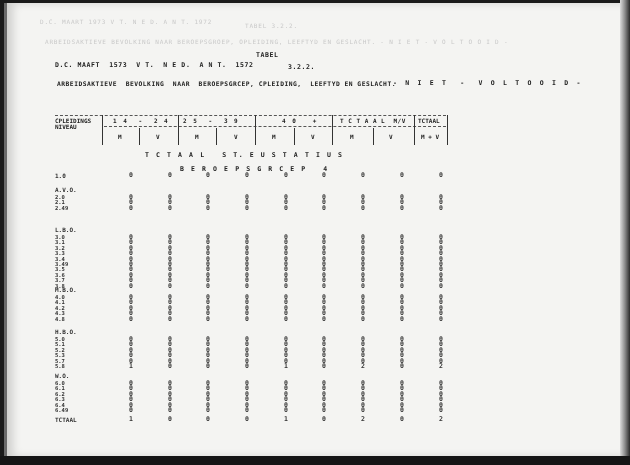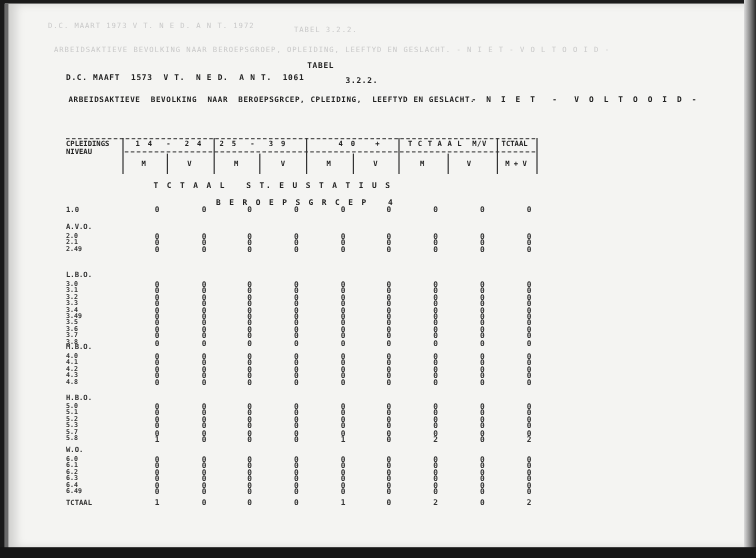--- a/index.html
+++ b/index.html
@@ -20,21 +20,21 @@
 <body>
 
 <div class="page"></div>
 <div class="rightedge"></div>
 <div class="bottomband"></div>
 
 <div class="ghost" style="left:40px;top:18px;">D.C. MAART 1973 V T. N E D. A N T. 1972</div>
 <div class="ghost" style="left:245px;top:22px;">TABEL 3.2.2.</div>
 <div class="ghost" style="left:45px;top:38px;">ARBEIDSAKTIEVE BEVOLKING NAAR BEROEPSGROEP, OPLEIDING, LEEFTYD EN GESLACHT. - N I E T - V O L T O O I D -</div>
 
-<div class="t" style="left:55px;top:62px;">D.C. MAAFT  1573  V T.  N E D.  A N T.  1061</div>
+<div class="t" style="left:55px;top:62px;">D.C. MAAFT  1573  V T.  N E D.  A N T.  1572</div>
 <div class="t" style="left:256px;top:52px;">TABEL</div>
 <div class="t" style="left:288px;top:64px;">3.2.2.</div>
 <div class="t" style="left:57px;top:80px;font-size:6.3px;letter-spacing:0.5px;">ARBEIDSAKTIEVE  BEVOLKING  NAAR  BEROEPSGRCEP, CPLEIDING,  LEEFTYD EN GESLACHT.</div>
 <div class="t wide" style="left:393px;top:80px;letter-spacing:2.2px;">- N I E T  -  V O L T O O I D -</div>
 
 <div class="hline" style="left:55px;top:115px;width:391px;"></div>
 <div class="hline" style="left:104px;top:126px;width:342px;"></div>
 <div class="vline" style="left:102px;top:115px;height:30px;"></div>
 <div class="vline" style="left:178px;top:115px;height:30px;"></div>
 <div class="vline" style="left:255px;top:115px;height:30px;"></div>
@@ -57,21 +57,21 @@
 <div class="hdr" style="left:118px;top:133px;">M</div>
 <div class="hdr" style="left:156px;top:133px;">V</div>
 <div class="hdr" style="left:195px;top:133px;">M</div>
 <div class="hdr" style="left:234px;top:133px;">V</div>
 <div class="hdr" style="left:272px;top:133px;">M</div>
 <div class="hdr" style="left:311px;top:133px;">V</div>
 <div class="hdr" style="left:350px;top:133px;">M</div>
 <div class="hdr" style="left:389px;top:133px;">V</div>
 <div class="hdr" style="left:421px;top:133px;">M + V</div>
 
-<div class="t" style="left:128px;top:152px;letter-spacing:1.6px;">T C T A A L   S T. E U S T A T I U S</div>
+<div class="t" style="left:145px;top:152px;letter-spacing:1.6px;">T C T A A L   S T. E U S T A T I U S</div>
 <div class="t" style="left:180px;top:166px;letter-spacing:1.6px;">B E R O E P S G R C E P   4</div>
 
 <div id="body">
     <div class="lbl" style="left: 55px; top: 173px; font-size: 6px;">1.0</div>
     <div class="col" style="left: 126px; top: 173px;">0</div>
     <div class="col" style="left: 165px; top: 173px;">0</div>
     <div class="col" style="left: 203px; top: 173px;">0</div>
     <div class="col" style="left: 242px; top: 173px;">0</div>
     <div class="col" style="left: 281px; top: 173px;">0</div>
     <div class="col" style="left: 319px; top: 173px;">0</div>

